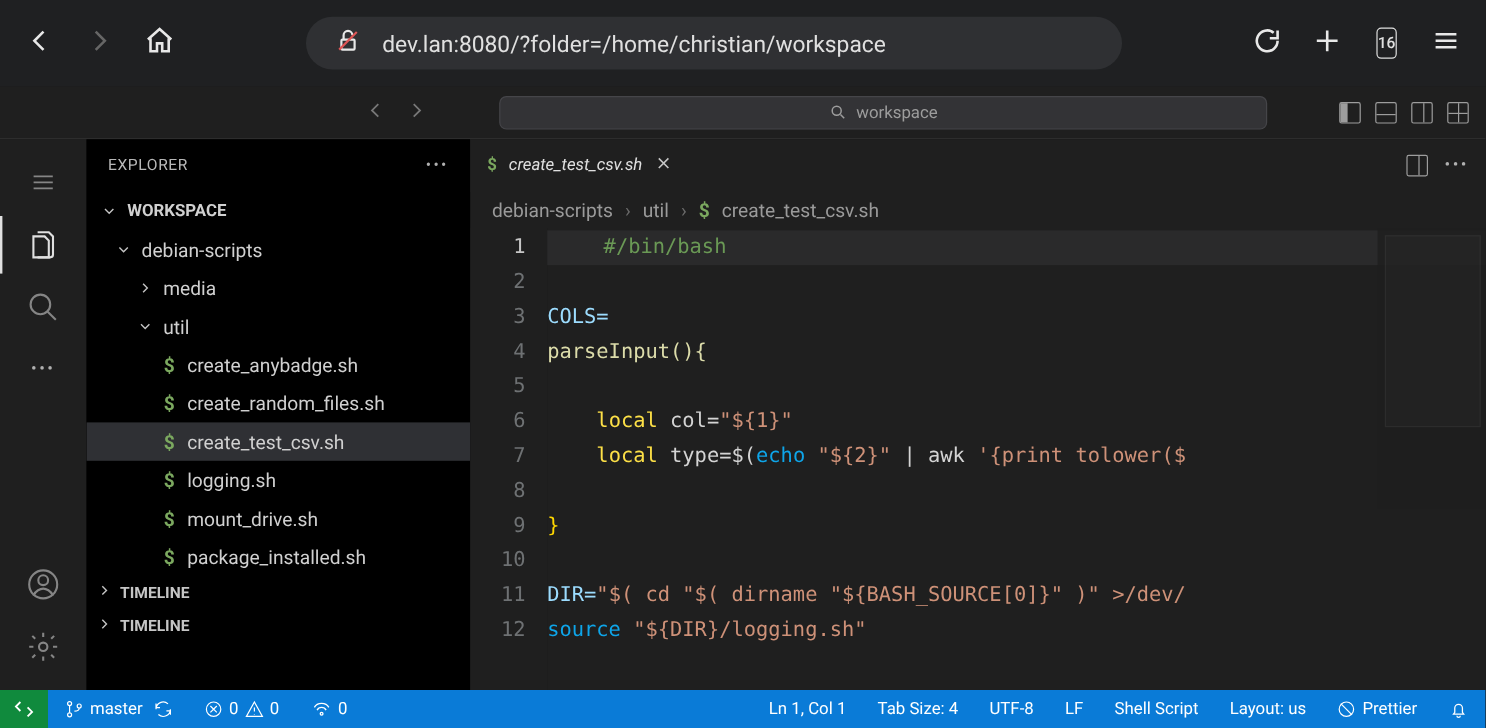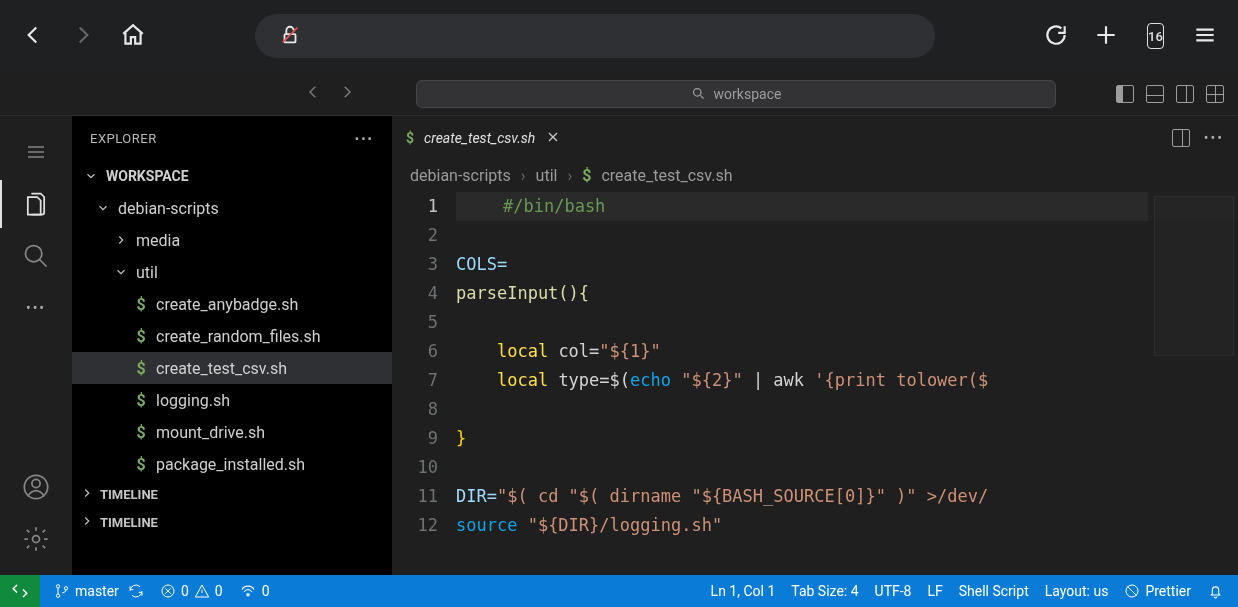--- a/index.html
+++ b/index.html
@@ -71,21 +71,21 @@
 .c-ident{ color:#9cdcfe; }
 .c-func{ color:#dcdcaa; }
 .c-str{ color:#ce9178; }
 .c-brace{ color:#ffd700; }
 .c-yellow{ color:#0ea5e9; }
 .minimap { position:absolute; right:0; top:0; width:90px; height:100%; background:#1f1f1f; opacity:0.8; }
 .minimap .mm-box{ position:absolute; right:4px; top:6px; width:80px; height:160px; background:#242424; border:1px solid #303030;}
 
 .status-bar { height:32px; background:#0a7bd7; display:flex; align-items:center; color:#ffffff; font-size:14px; }
 .status-remote { width:40px; background:#108a3d; height:100%; display:flex; align-items:center; justify-content:center; }
-.status-left, .status-right { display:flex; align-items:center; gap:16px; padding:0 14px; }
+.status-left, .status-right { display:flex; align-items:center; gap:26px; padding:0 14px; }
 .status-right { margin-left:auto; }
 .status-item { display:flex; align-items:center; gap:5px; cursor:pointer; }
 .status-item svg { stroke:#fff; fill:none; stroke-width:1.5; }
 
 .ellipsis{ letter-spacing:2px; color:#b0b0b0; }
 .menu-btn{ cursor:pointer; }
 </style>
 </head>
 <body>
 
@@ -109,20 +109,21 @@
   </div>
   <div class="addr-wrap">
     <div class="address">
       <span class="lock-off">
         <svg width="22" height="22" viewBox="0 0 24 24">
             <rect x="6" y="11" width="12" height="9" rx="1"></rect>
             <path d="M8 11V7a4 4 0 0 1 8 0"></path>
             <line class="slash" x1="4" y1="20" x2="20" y2="4"></line>
           </svg>
       </span>
+      <span class="url">dev.lan:8080/?folder=/home/christian/workspace</span>
     </div>
   </div>
   <span class="menu-btn">
     <svg width="26" height="26" viewBox="0 0 24 24">
         <path d="M20 12a8 8 0 1 1-3-6.2M20 4v6h-6"></path>
       </svg>
   </span>
   <div class="browser-right">
     <span class="menu-btn">
       <svg width="26" height="26" viewBox="0 0 24 24">

